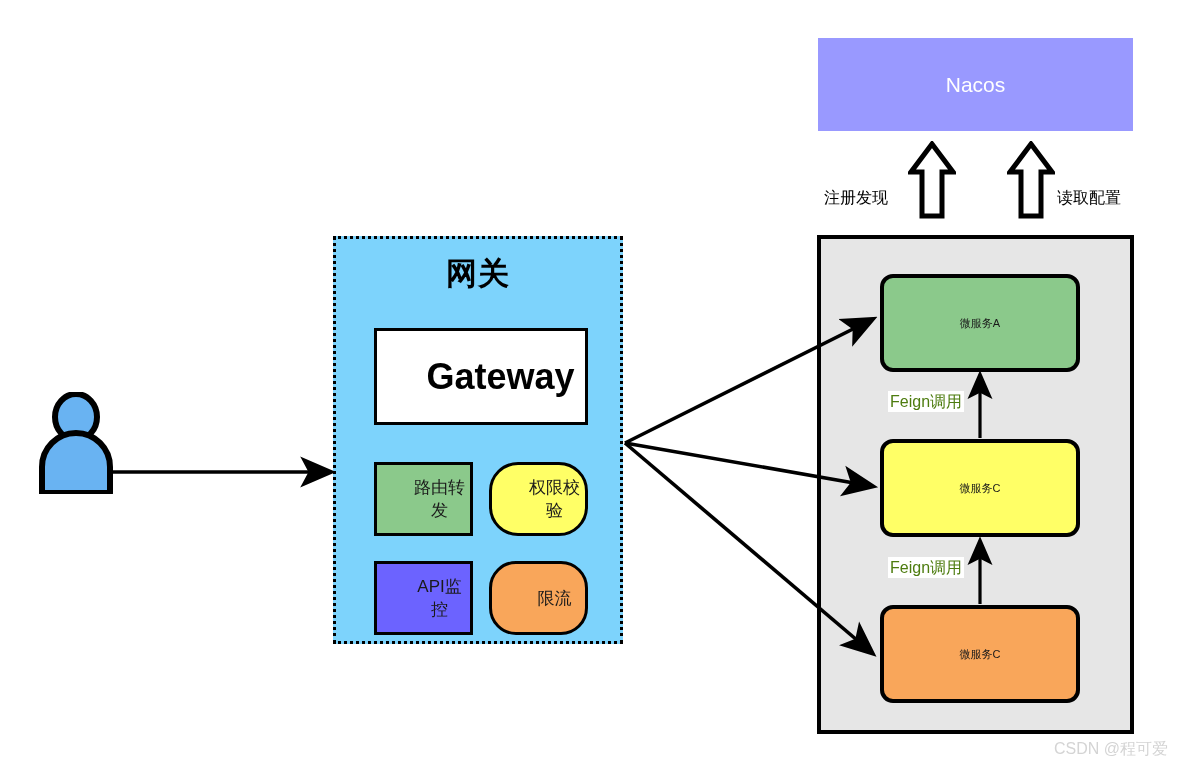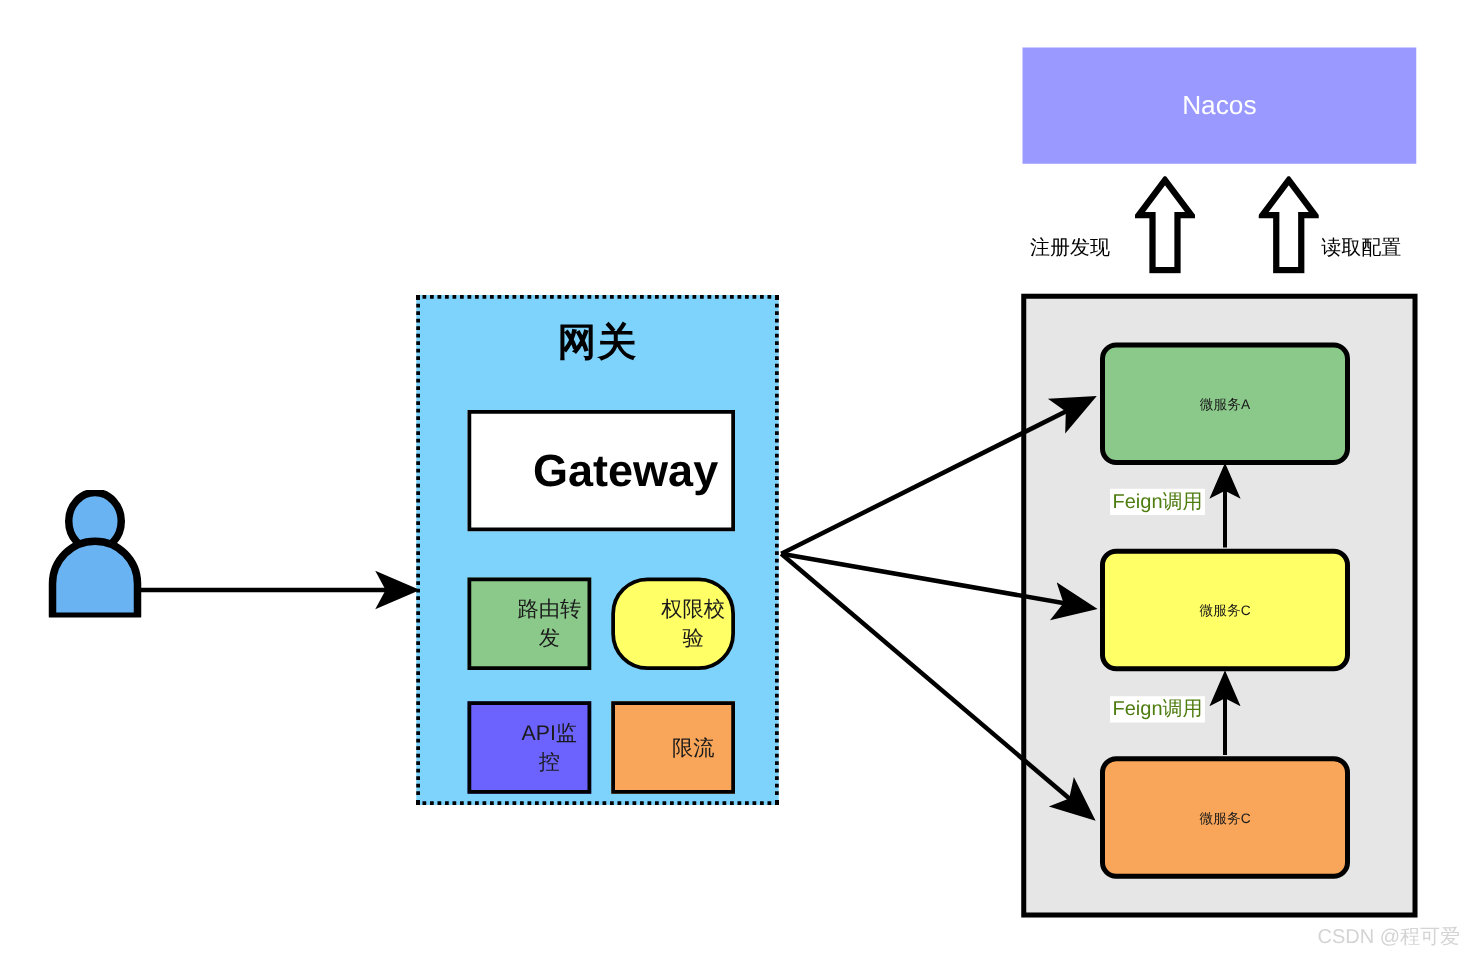--- a/index.html
+++ b/index.html
@@ -186,21 +186,21 @@
   <div class="abs updown-label" style="left:824px; top:188px;">注册发现</div>
   <div class="abs updown-label" style="left:1057px; top:188px;">读取配置</div>
 
   <div class="abs" id="gateway-container">
     <div id="gateway-title">网关</div>
     <div id="gateway-main-box">Gateway</div>
 
     <div class="feature-box" id="feature-0" style="background:#8bc98b;">路由转发</div>
     <div class="feature-box" id="feature-1" style="background:#ffff66;border-radius:29px;">权限校验</div>
     <div class="feature-box" id="feature-2" style="background:#6c63ff;">API监控</div>
-    <div class="feature-box" id="feature-3" style="background:#f9a65a;">限流</div>
+    <div class="feature-box" id="feature-3" style="background:#f9a65a;border-radius:27px;">限流</div>
   </div>
 
   <div class="abs" id="services-panel">
     <div class="service-box" id="service-0" style="background:#8bc98b;">微服务A</div>
     <div class="service-box" id="service-1" style="background:#ffff66;">微服务C</div>
     <div class="service-box" id="service-2" style="background:#f9a65a;">微服务C</div>
 
     <svg class="abs" style="left:0; top:0;" width="317" height="499">
       <defs>
         <marker id="solidhead" markerWidth="9" markerHeight="9" refX="7.2" refY="4.5" orient="auto">

